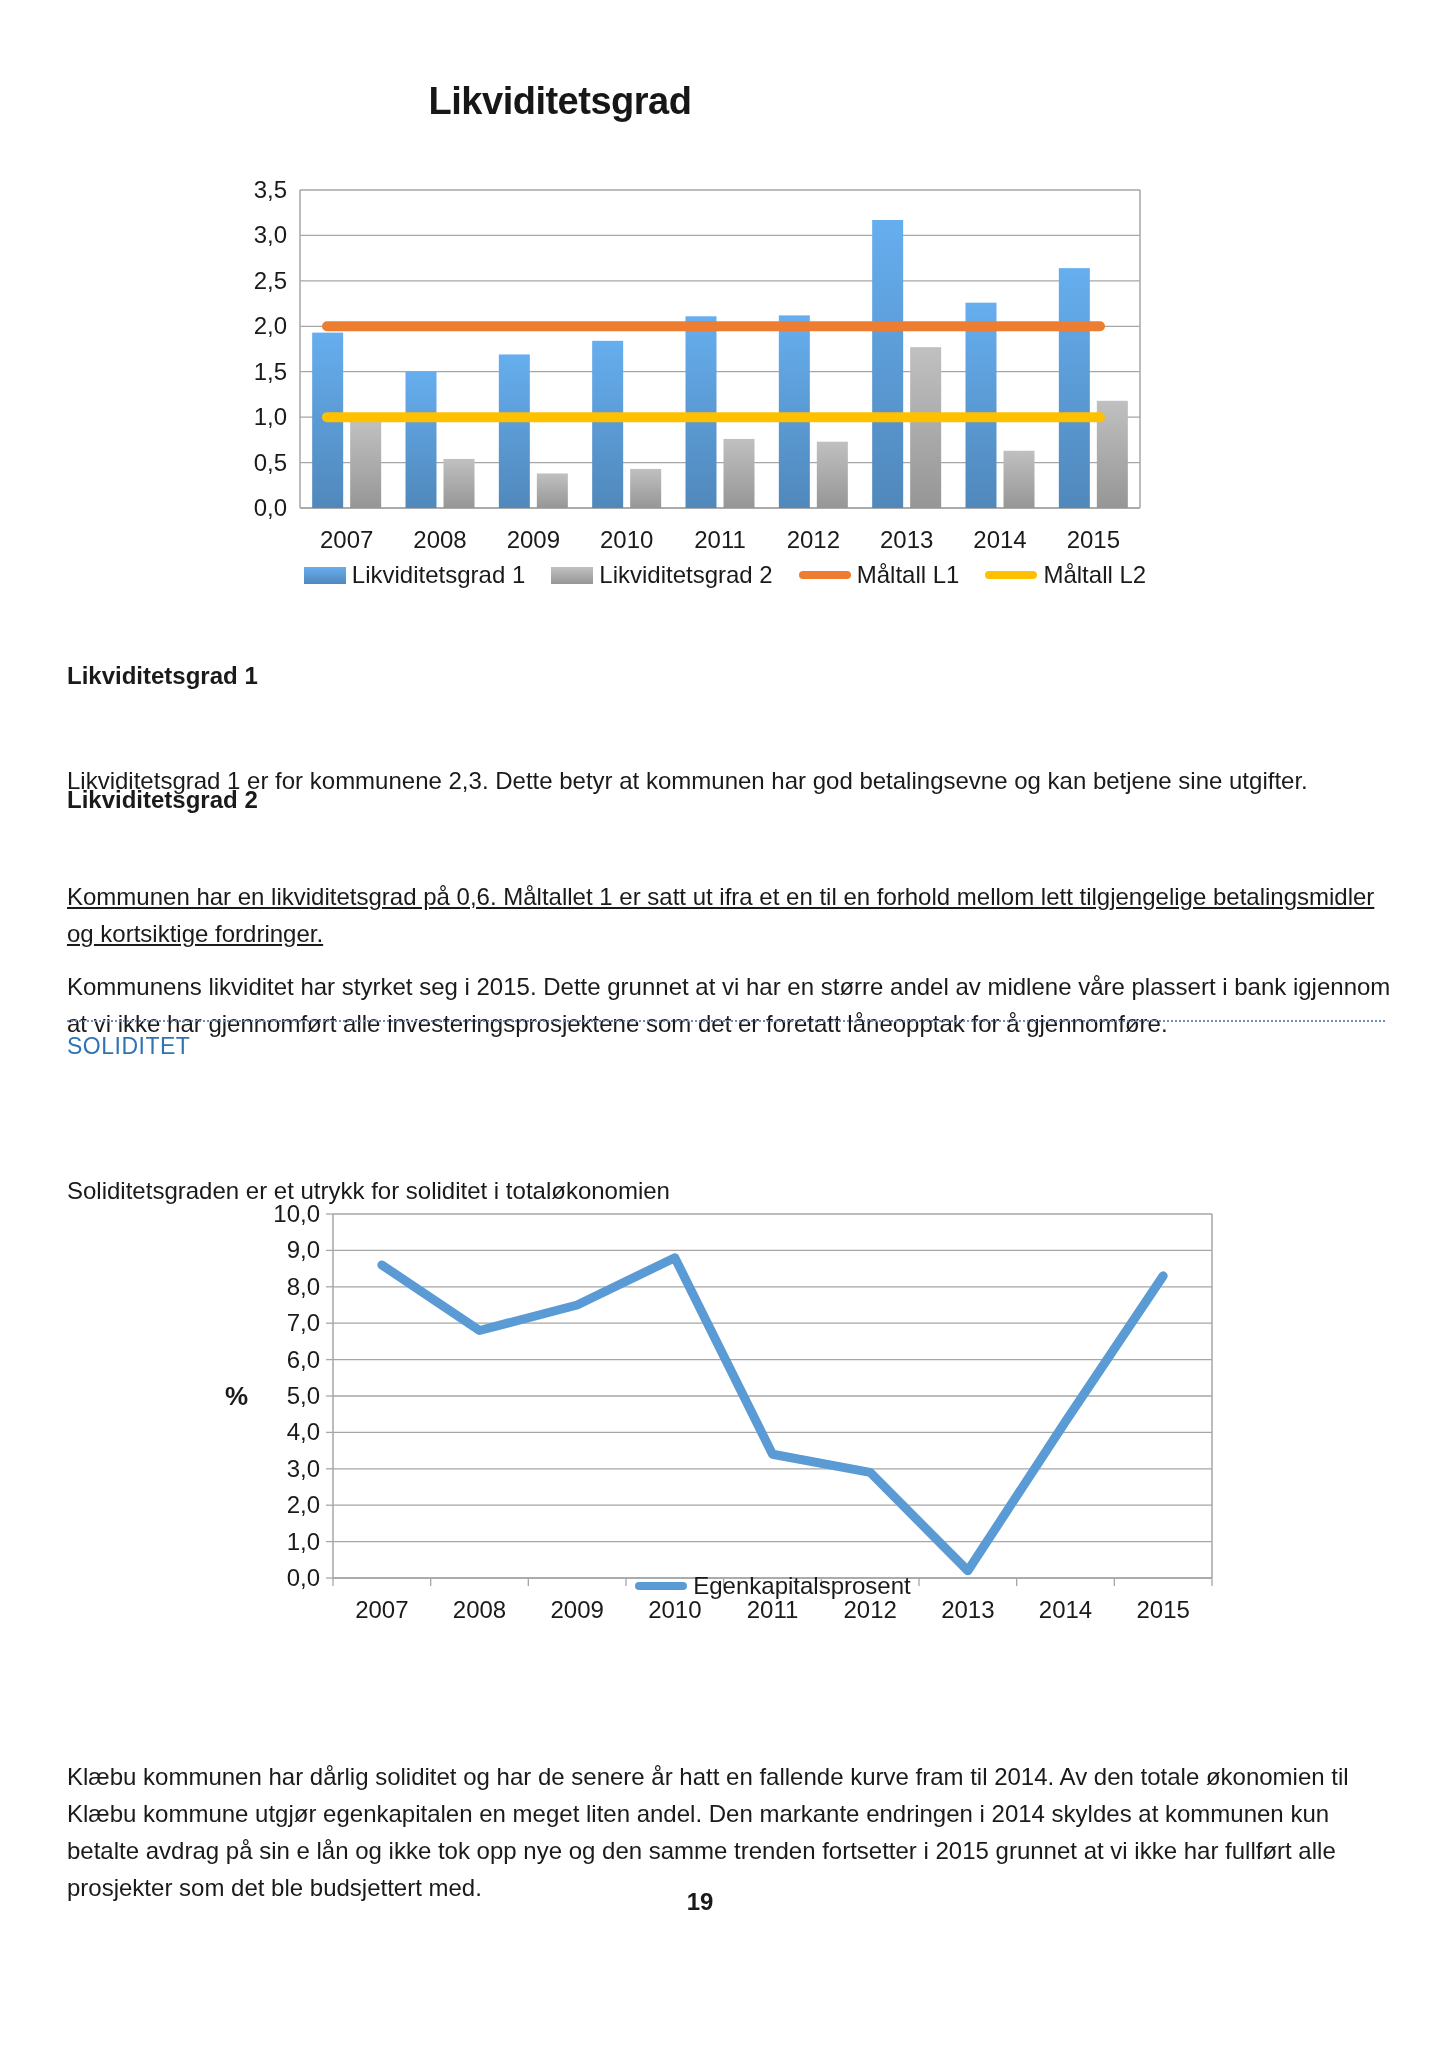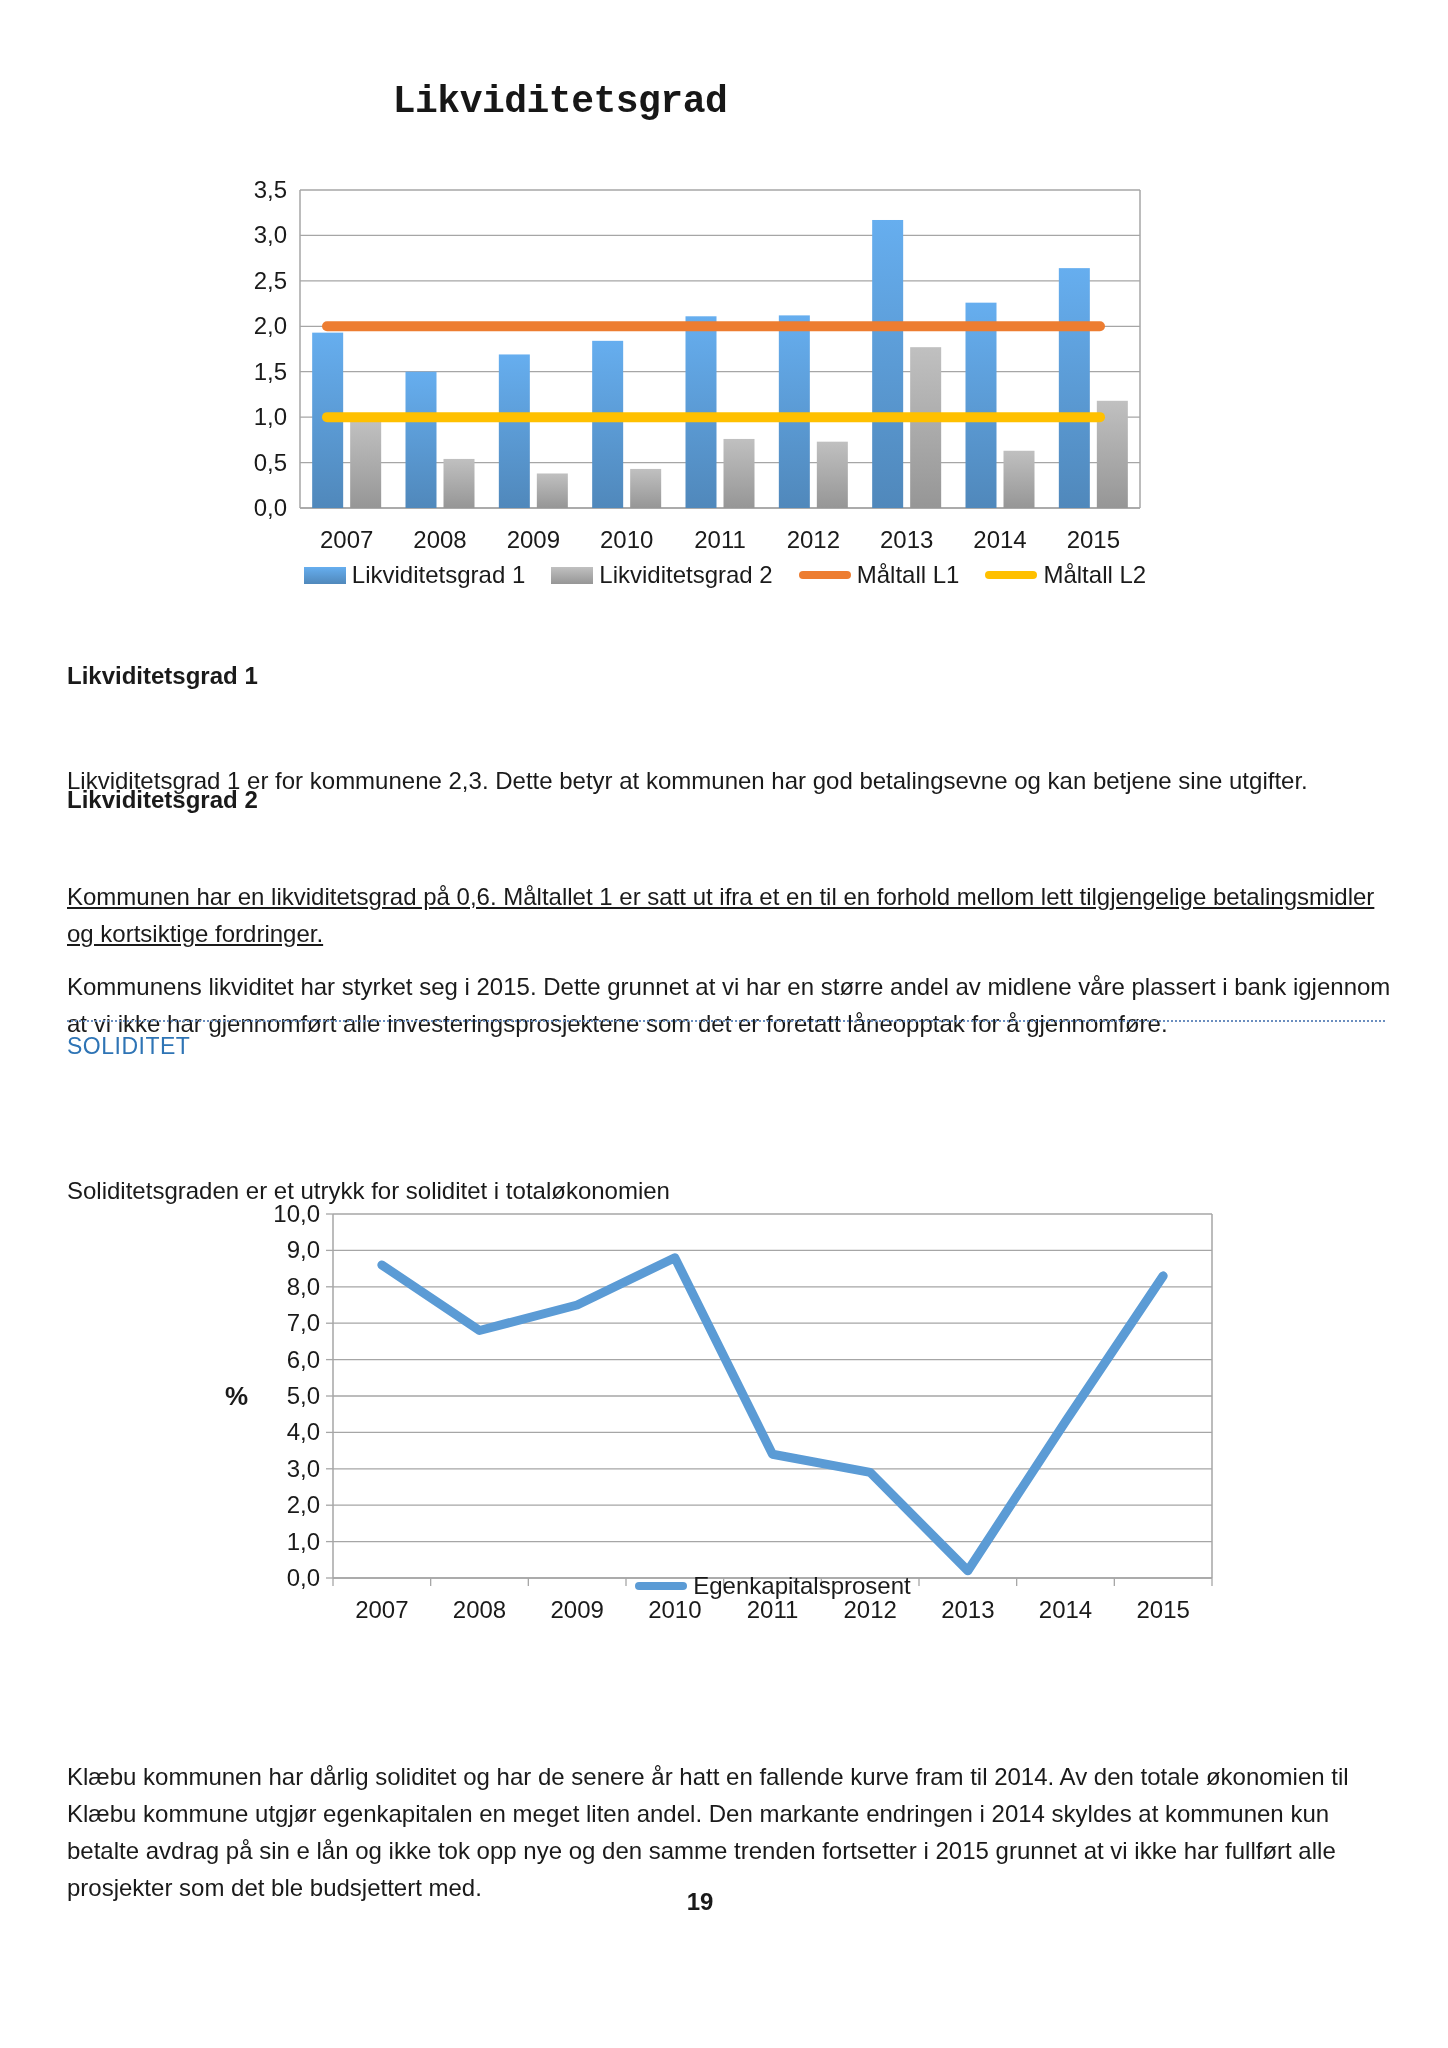--- a/index.html
+++ b/index.html
@@ -12,21 +12,20 @@
     overflow:hidden;
     margin:0 auto;
   }
   .abs{position:absolute;}
   .chart-title{
     font-weight:bold;
     font-size:38px;
     color:#171717;
     text-align:center;
     letter-spacing:-0.5px;
-    font-family:Liberation Mono, monospace;
   }
   .body-text{
     font-size:24px;
     line-height:37px;
     color:#1a1a1a;
     margin-top:40px;
   }
   .body-heading{
     font-size:24px;
     font-weight:bold;

